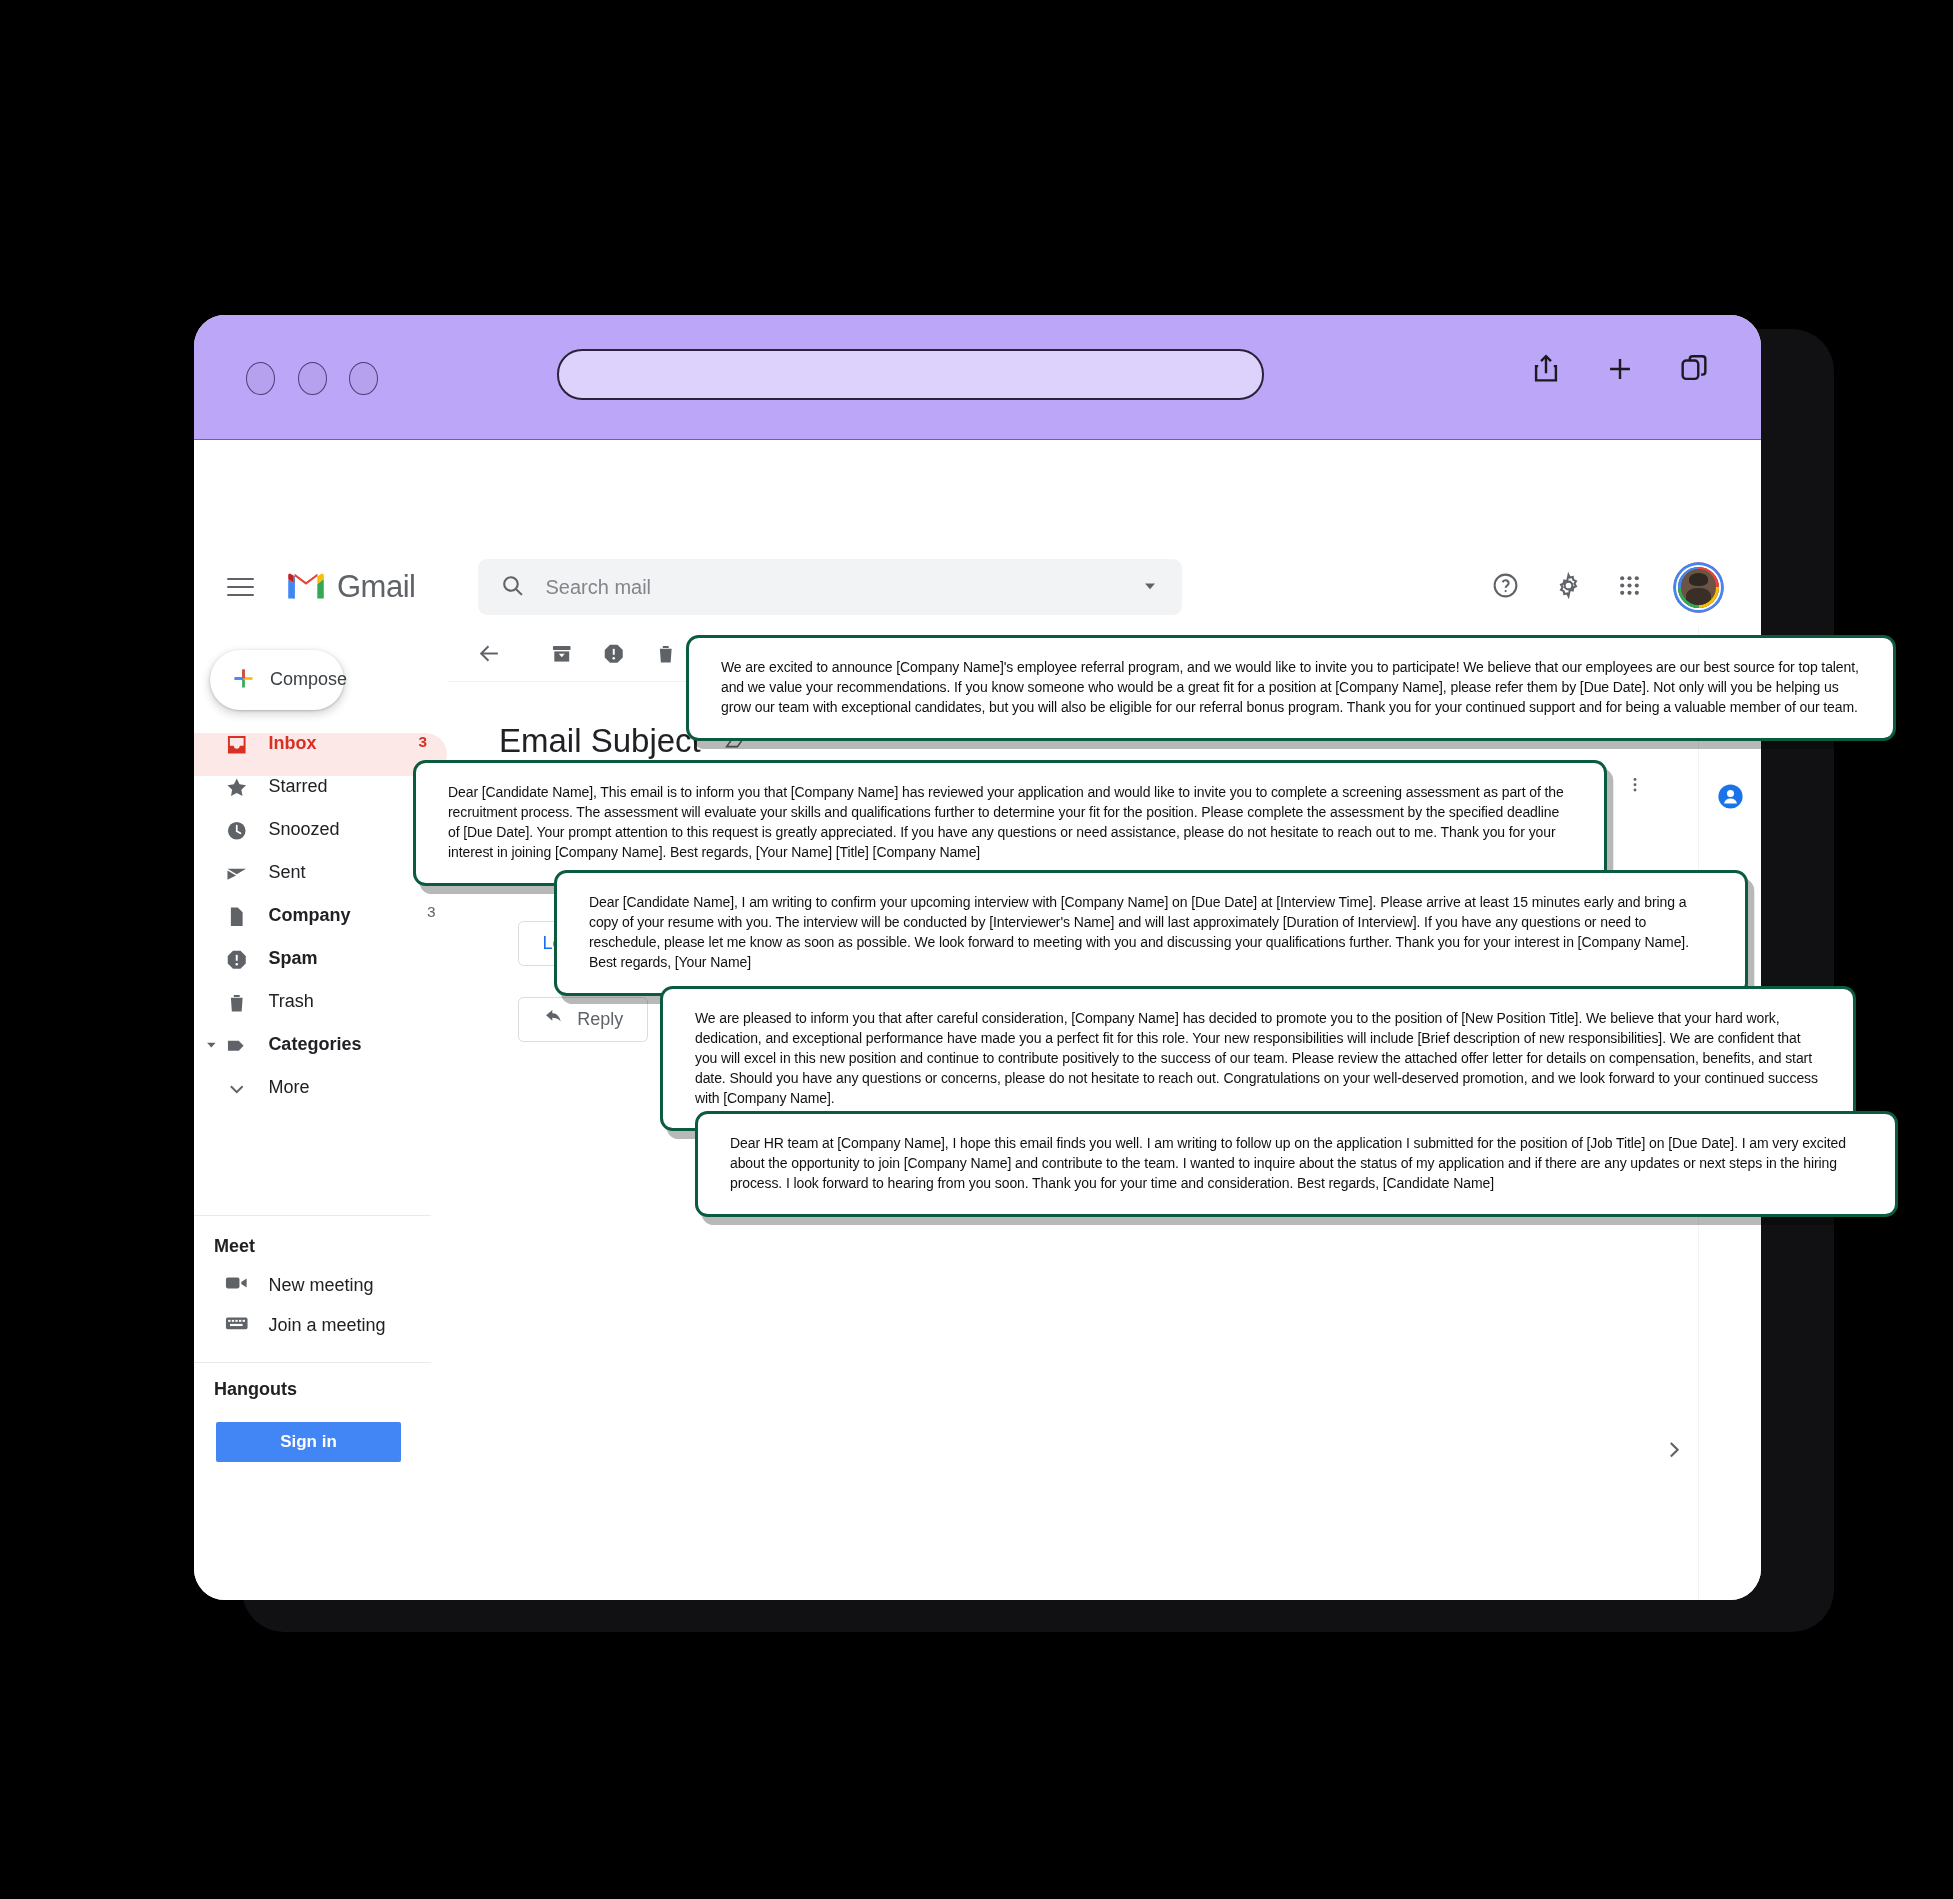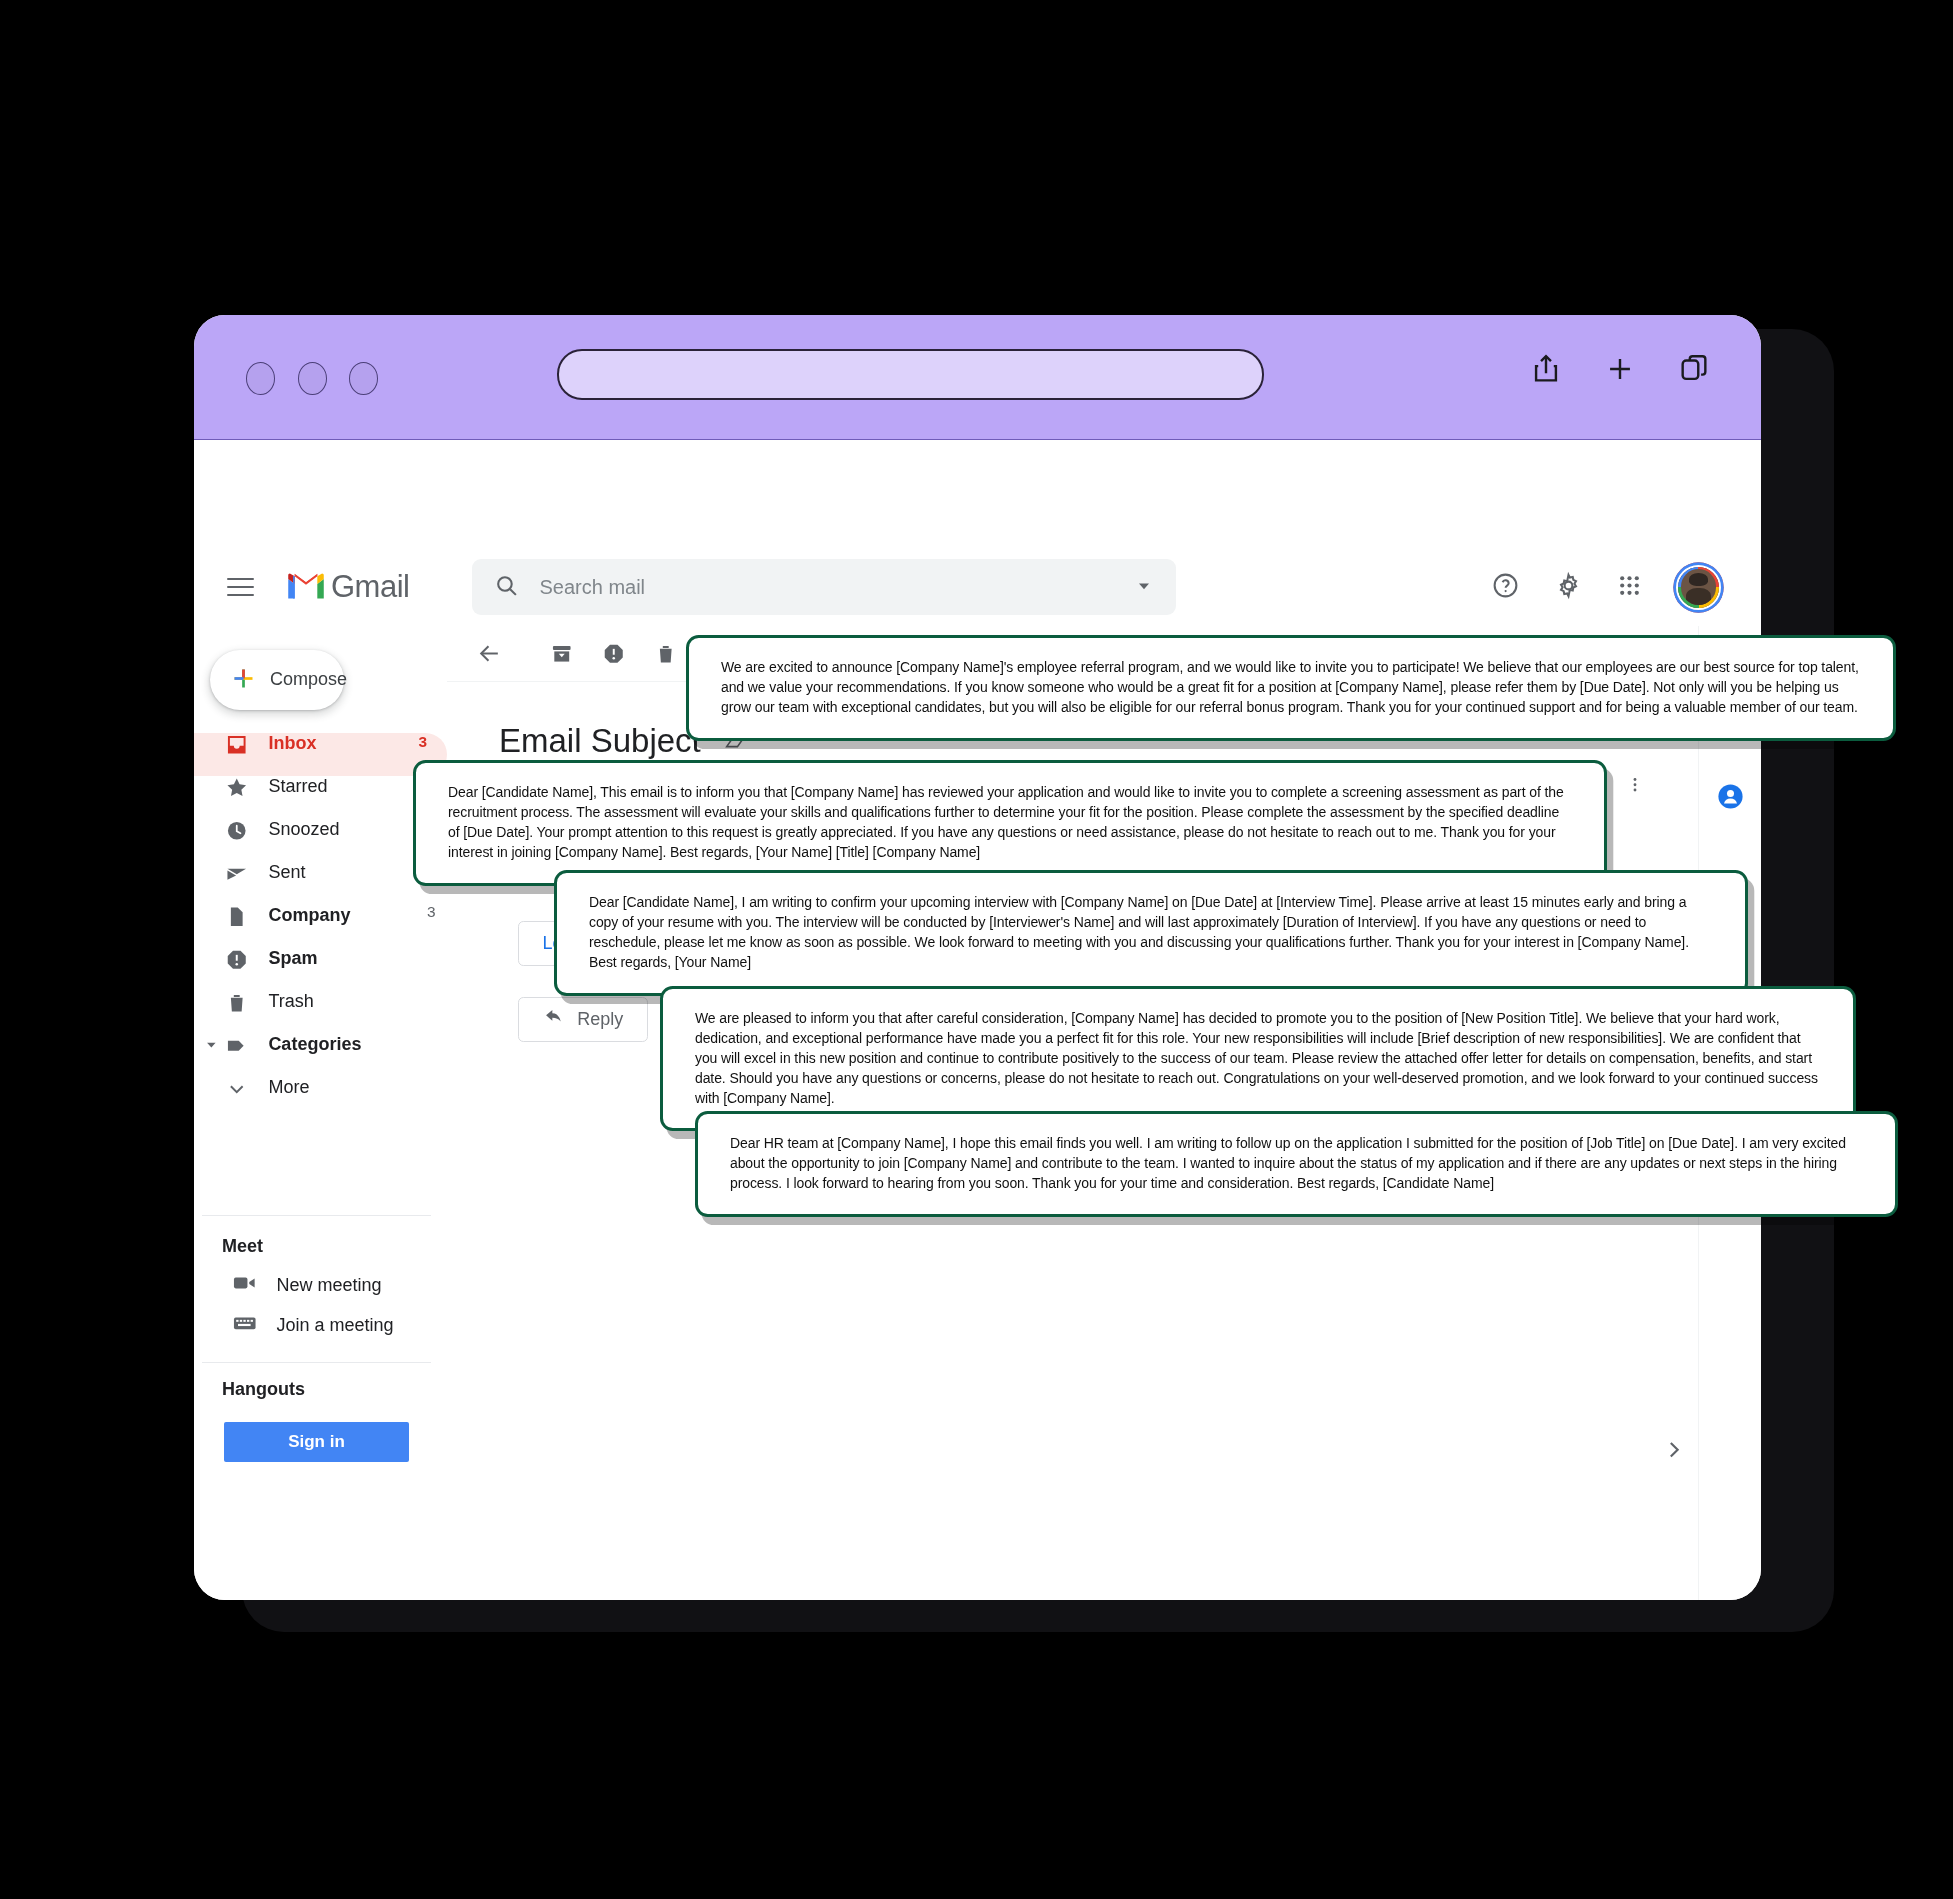--- a/index.html
+++ b/index.html
@@ -57,21 +57,21 @@
     position:absolute; left:0; top:107px; width:100%; height:80px;
     display:flex; align-items:center;
   }
   .hamburger{
     width:27px; margin-left:33px; cursor:pointer;
   }
   .hamburger span{
     display:block; height:2.7px; background:#5f6368; margin:5.4px 0; border-radius:1.8px;
   }
   .gmail-logo{
-    display:flex; align-items:center; gap:4px; margin-left:31px;
+    display:flex; align-items:center; gap:10px; margin-left:31px;
   }
   .gmail-wordmark{
     font-size:31px; color:#5f6368; letter-spacing:-0.5px;
   }
   .search-wrap{
     margin-left:63px; width:704px; height:56px;
     background:#f1f3f4; border-radius:9px;
     display:flex; align-items:center; padding:0 22px;
   }
   .search-input{
@@ -452,21 +452,21 @@
         <div class="nav-item">
           <span class="nav-icon">
             <svg width="23.5" height="23.5" viewBox="0 0 24 24" fill="none" stroke="#5f6368" stroke-width="2">
               <path d="M6 9.5l6 6 6-6"></path>
             </svg>
           </span>
           <span class="nav-label">More</span>
         </div>
       </div>
 
-      <div style="position:absolute;left:8px;right:0;bottom:138px;">
+      <div style="position:absolute;left:0;right:0;bottom:138px;">
         <div class="sidebar-divider"></div>
         <div class="section-title">Meet</div>
         <div class="meet-item">
           <span>
             <svg width="23.5" height="18" viewBox="0 0 26 20" fill="#5f6368">
               <rect x="1" y="4" width="15" height="12" rx="2"></rect>
                 <path d="M18 9l6-4v10l-6-4z"></path>
             </svg>
           </span>
           <span class="nav-label">New meeting</span>

